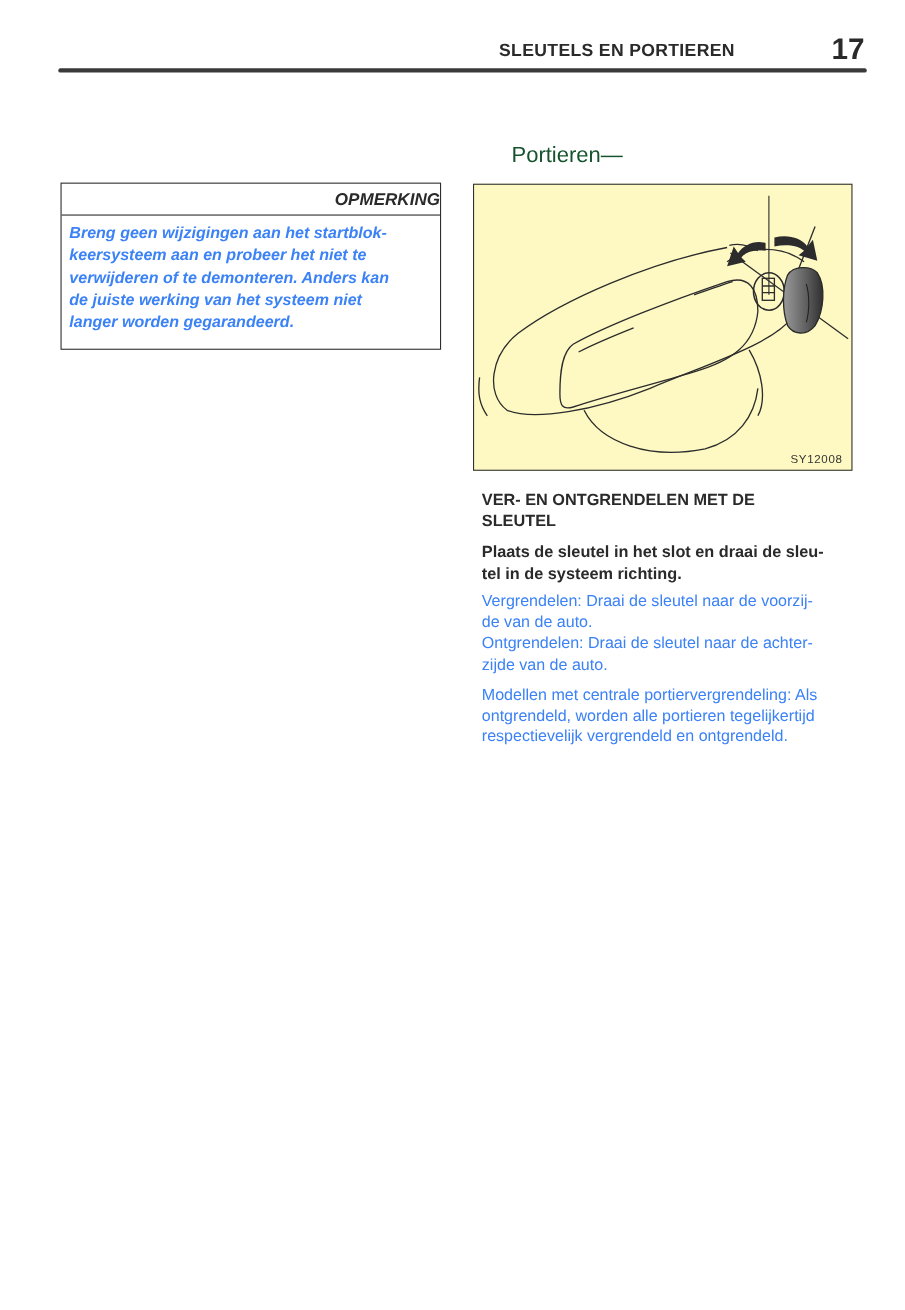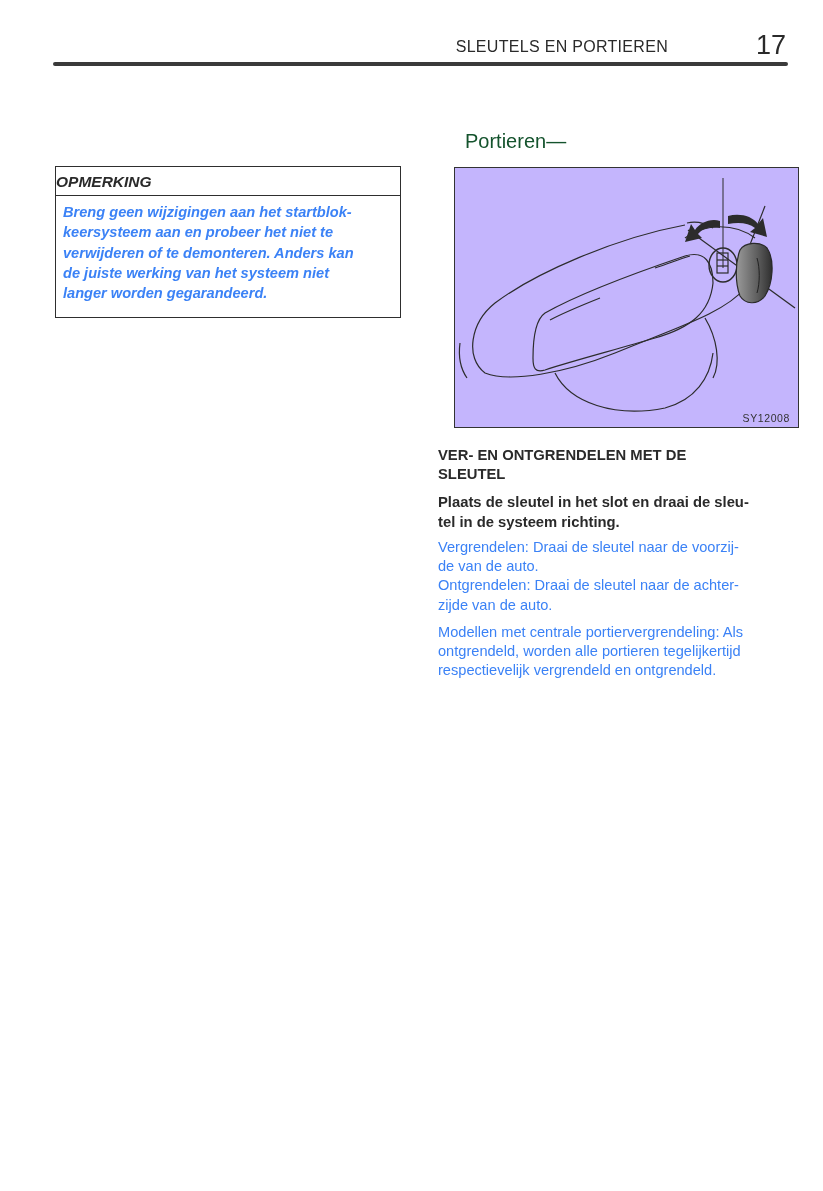--- a/index.html
+++ b/index.html
@@ -1,28 +1,28 @@
 <!DOCTYPE html>
 <html><head>
 <meta charset="utf-8">
 <style>
   html, body { margin: 0; padding: 0; background: #ffffff; }
   body { width: 823px; height: 1191px; position: relative; overflow: hidden; font-family: "Liberation Sans", sans-serif; color: #1e1e1e; }
-  .running-head { position: absolute; left: 53px; top: 30px; width: 735px; height: 40px; }
+  .running-head { position: absolute; left: 53px; top: 30px; width: 735px; height: 40px; font-weight: bold; }
   .running-head .section { position: absolute; right: 120px; top: 8px; font-size: 16px; letter-spacing: 0.3px; color: #2a2a2a; }
   .running-head .pagenum { position: absolute; right: 2px; top: 0px; font-size: 27px; color: #2a2a2a; }
   .running-head .rule { position: absolute; left: 0; right: 0; top: 32px; height: 4px; background: #3a3a3a; border-radius: 2px; }
 
   .note-box { position: absolute; left: 55px; top: 166px; width: 346px; height: 152px; border: 1.5px solid #2e2e2e; box-sizing: border-box; }
-  .note-box .note-title { height: 28px; border-bottom: 1.5px solid #2e2e2e; text-align: left; font-weight: bold; font-style: italic; font-size: 15.5px; line-height: 29px; color: #2a2a2a; }
+  .note-box .note-title { height: 28px; border-bottom: 1.5px solid #2e2e2e; text-align: right; font-weight: bold; font-style: italic; font-size: 15.5px; line-height: 29px; color: #2a2a2a; }
   .note-box .note-body { padding: 6px 6px 0 7px; font-weight: bold; font-style: italic; font-size: 14.6px; line-height: 20.3px; color: #3b82f6; }
 
   .section-title { position: absolute; left: 437px; top: 130px; font-weight: normal; font-size: 20px; color: #14532d; margin-left: 28px; }
 
-  .figure { position: absolute; left: 454px; top: 167px; width: 345px; height: 261px; border: 1.2px solid #333; box-sizing: border-box; background: #c4b5fd; }
+  .figure { position: absolute; left: 430px; top: 167px; width: 345px; height: 261px; border: 1.2px solid #333; box-sizing: border-box; background: #fef9c3; }
   .figure svg { position: absolute; left: 0; top: 0; }
   .figure .fig-code { position: absolute; right: 8px; bottom: 3px; font-size: 10.5px; letter-spacing: 0.6px; color: #333; }
 
   .text-col { position: absolute; left: 438px; top: 446px; width: 348px; color: #2a2a2a; }
   .text-col .subhead { font-weight: bold; font-size: 14.8px; line-height: 19px; margin: 0; }
   .text-col .instruction { font-weight: bold; font-size: 14.8px; line-height: 19.5px; margin: 9px 0 0 0; }
   .text-col p.body { font-size: 14.6px; line-height: 19.2px; margin: 6px 0 0 0; color: #3b82f6; }
   .text-col p.body.tight { margin-top: 0; }
   .text-col p.body.gap { margin-top: 8px; }
 </style>

